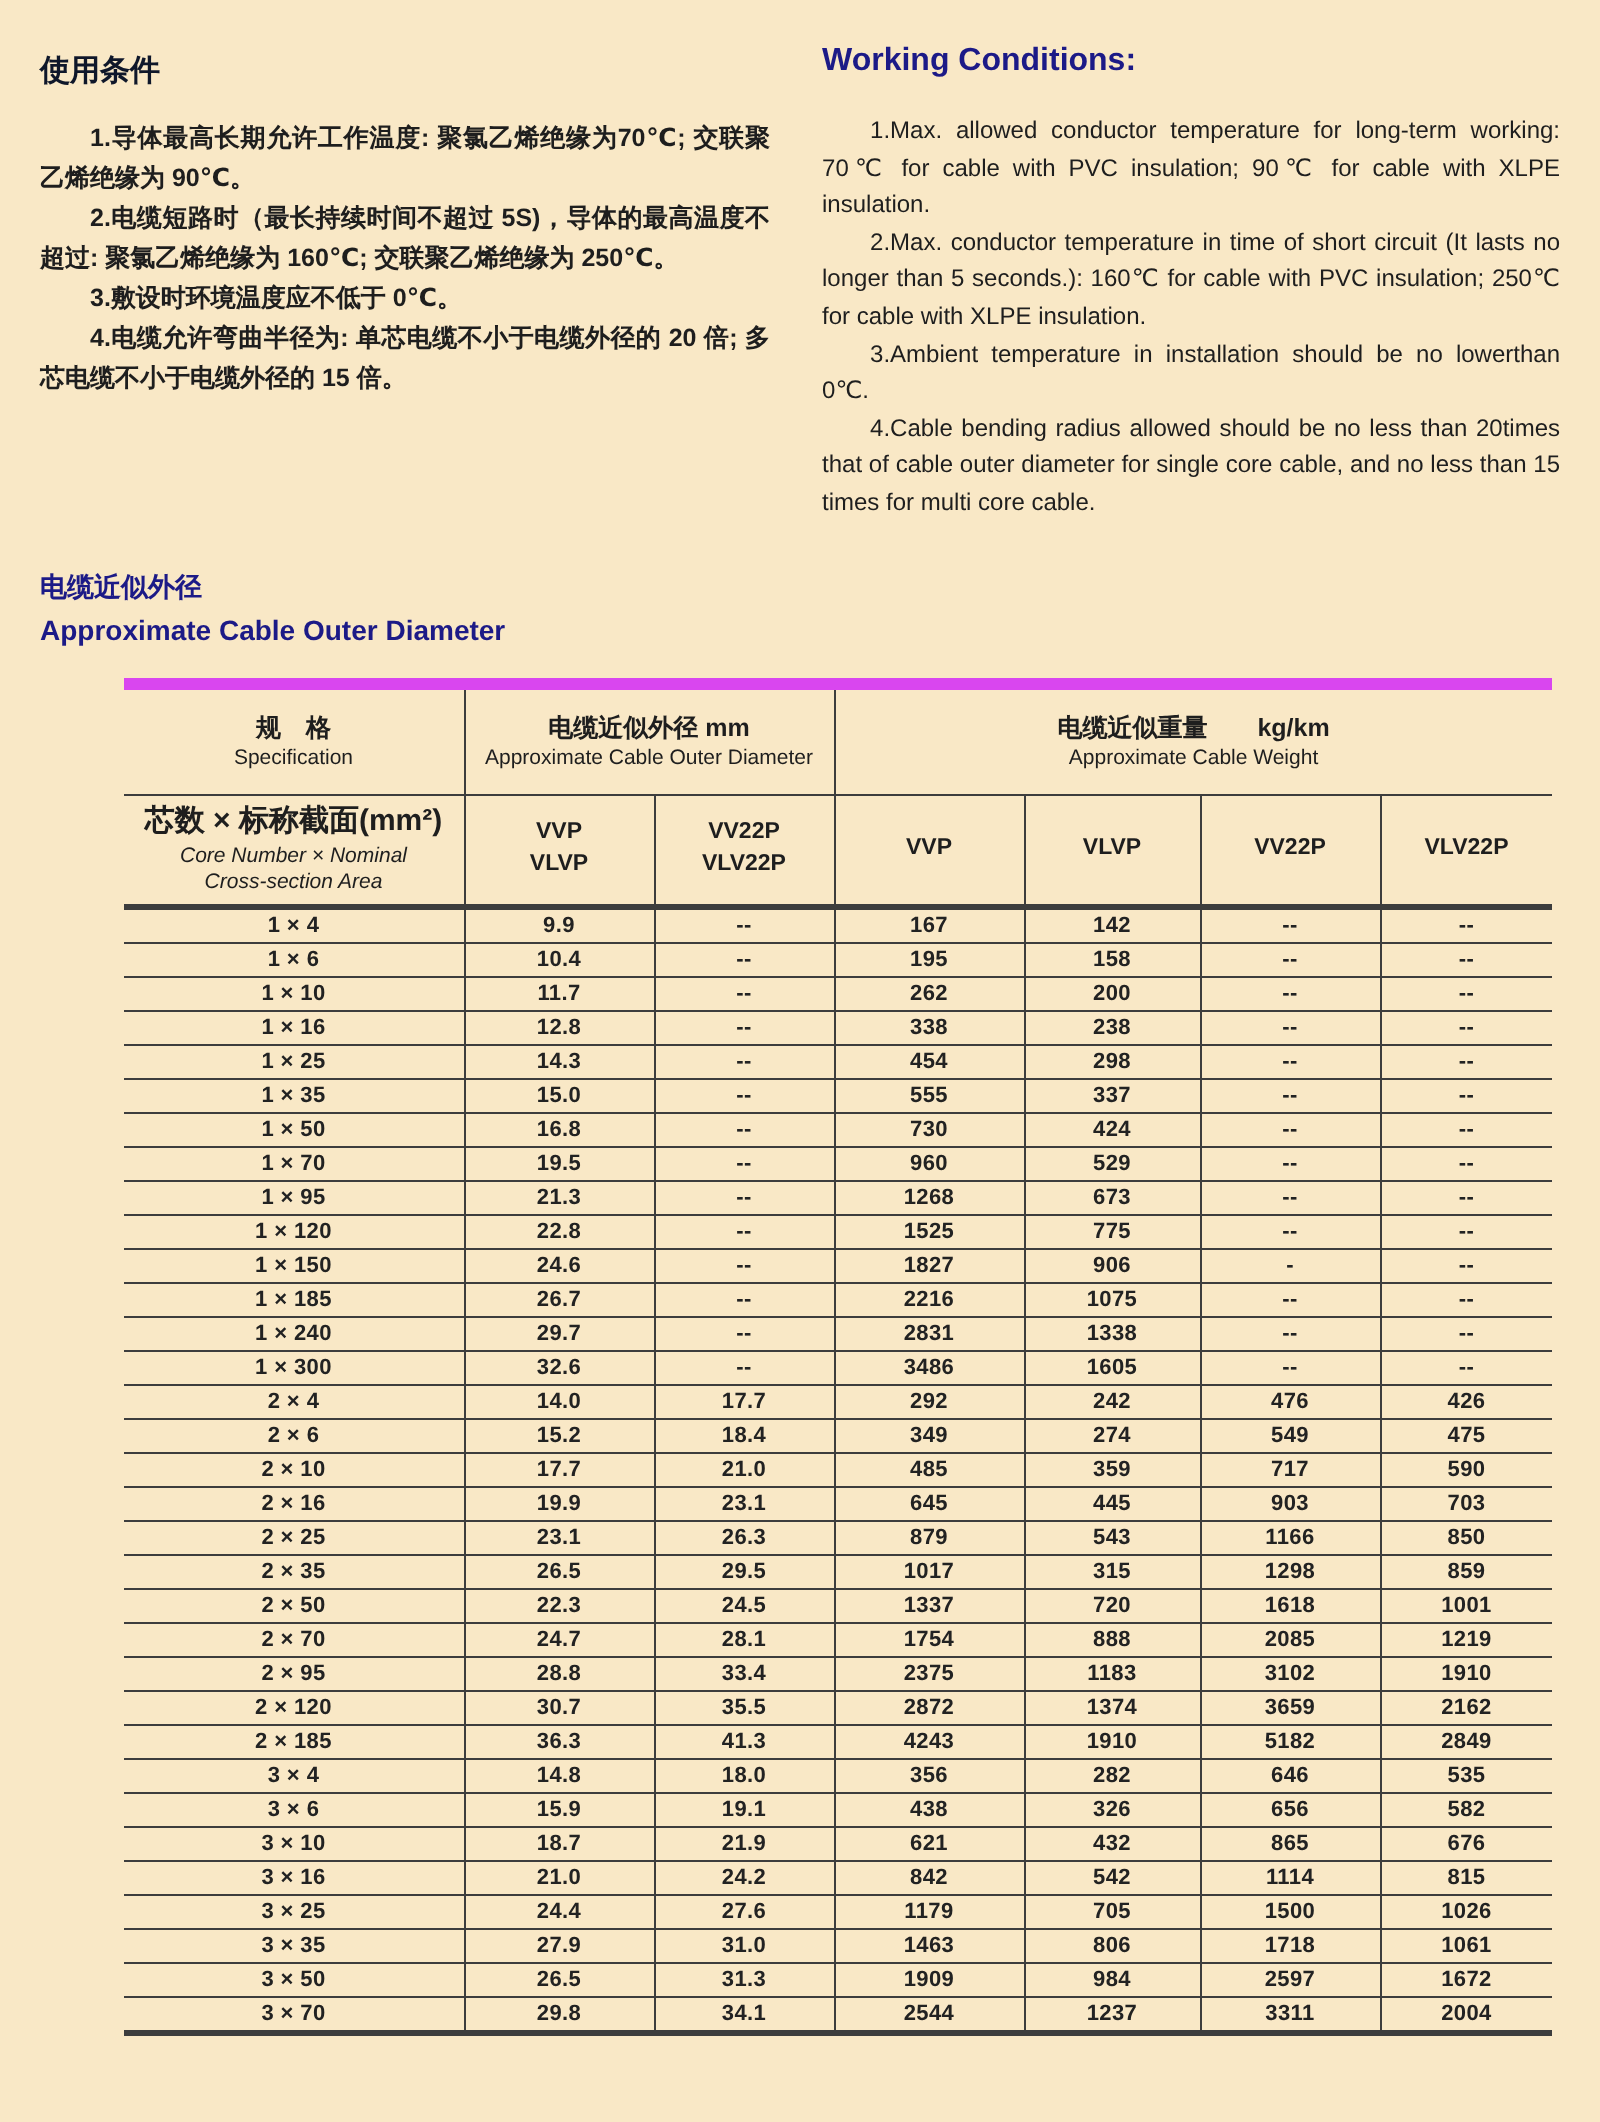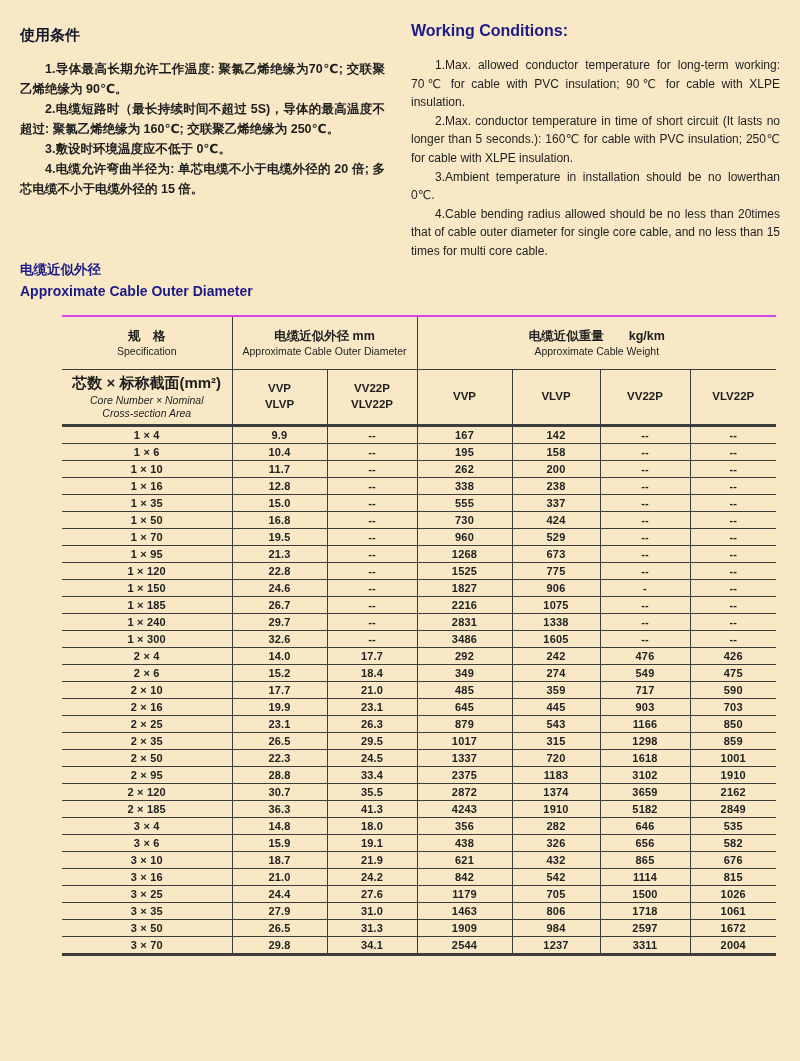--- a/index.html
+++ b/index.html
@@ -27,33 +27,33 @@
   .col-cn p {
     font-size:12.5px; line-height:1.6; margin:0;
     text-indent:2em; text-align:justify; font-weight:600;
   }
   .col-en p {
     font-size:12px; line-height:1.55; margin:0;
     text-indent:2em; text-align:justify;
   }
 
   
-  .section-title { }
+  .section-title { margin-top:24px; }
   .section-title .cn {
     font-size:13.5px; font-weight:bold; color:#1C1A87; margin:0 0 4px 0;
   }
   .section-title .en {
     font-size:14px; font-weight:bold; color:#1C1A87; margin:0;
   }
 
   
   table.cable {
     border-collapse:collapse; table-layout:fixed;
     width:714px; margin:16px 0 0 42px;
-    border-top:2px solid #d946ef;
+    border-top:6px solid #d946ef;
     border-bottom:3px solid #3d3d3d;
   }
   table.cable th, table.cable td {
     border:1px solid #3d3d3d;
     text-align:center; vertical-align:middle;
     padding:0; overflow:hidden;
   }
   table.cable tr > *:first-child { border-left:none; }
   table.cable tr > *:last-child  { border-right:none; }
 
@@ -183,20 +183,29 @@
         <tr>
           <td>1 × 16</td>
           <td>12.8</td>
           <td>--</td>
           <td>338</td>
           <td>238</td>
           <td>--</td>
           <td>--</td>
         </tr>
         <tr>
+          <td>1 × 25</td>
+          <td>14.3</td>
+          <td>--</td>
+          <td>454</td>
+          <td>298</td>
+          <td>--</td>
+          <td>--</td>
+        </tr>
+        <tr>
           <td>1 × 35</td>
           <td>15.0</td>
           <td>--</td>
           <td>555</td>
           <td>337</td>
           <td>--</td>
           <td>--</td>
         </tr>
         <tr>
           <td>1 × 50</td>
@@ -327,20 +336,29 @@
         <tr>
           <td>2 × 50</td>
           <td>22.3</td>
           <td>24.5</td>
           <td>1337</td>
           <td>720</td>
           <td>1618</td>
           <td>1001</td>
         </tr>
         <tr>
+          <td>2 × 70</td>
+          <td>24.7</td>
+          <td>28.1</td>
+          <td>1754</td>
+          <td>888</td>
+          <td>2085</td>
+          <td>1219</td>
+        </tr>
+        <tr>
           <td>2 × 95</td>
           <td>28.8</td>
           <td>33.4</td>
           <td>2375</td>
           <td>1183</td>
           <td>3102</td>
           <td>1910</td>
         </tr>
         <tr>
           <td>2 × 120</td>

